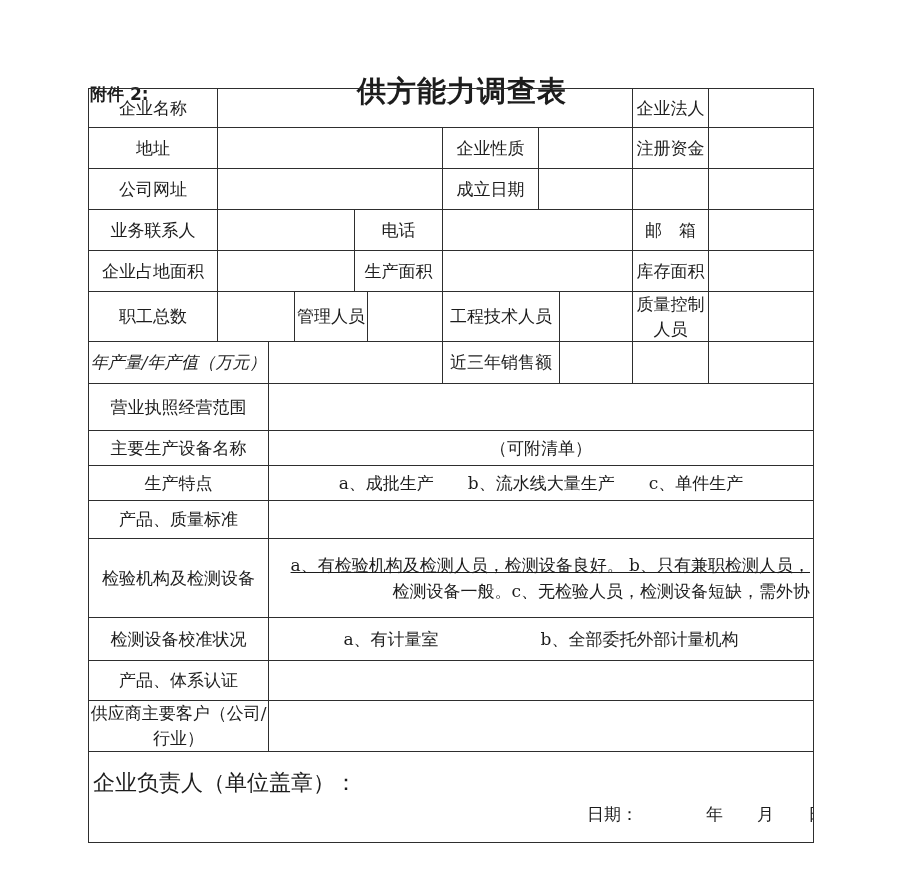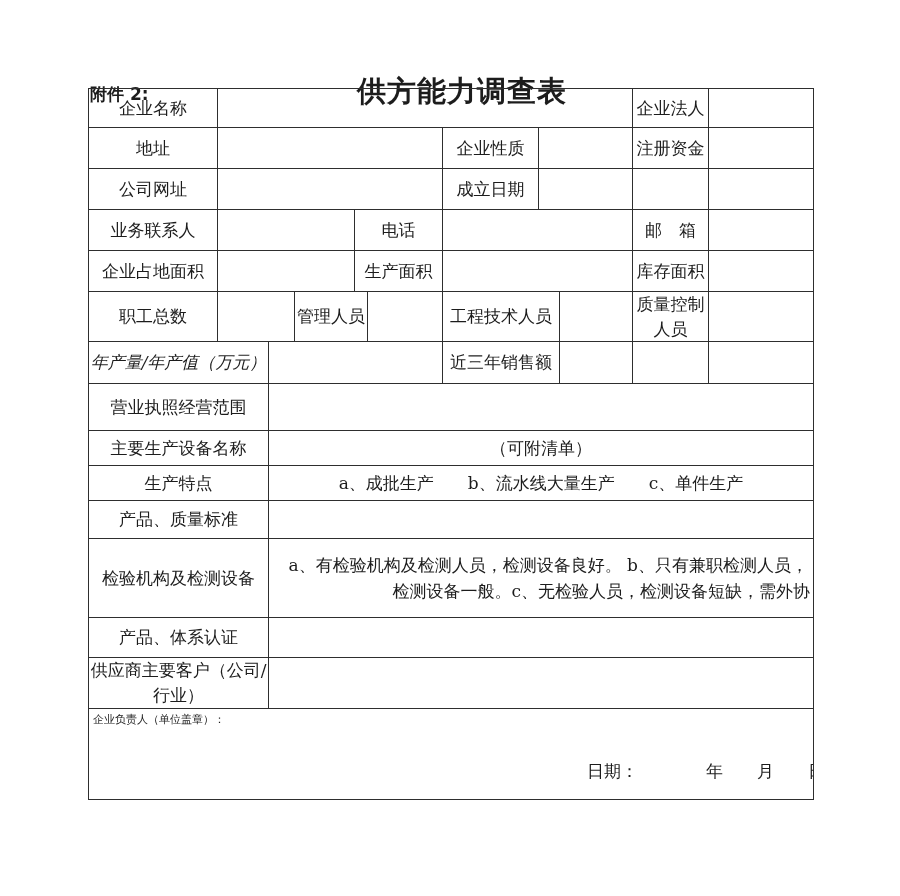--- a/index.html
+++ b/index.html
@@ -27,24 +27,24 @@
     border:1px solid #2e2e2e;padding:0;font-size:17px;line-height:1.45;
     text-align:center;vertical-align:middle;overflow:hidden;
   }
   td.lbl{text-align:center;}
   td.val{}
   td.opts{text-align:left;padding-left:14px;}
   td.opts-flush{text-align:left;padding-left:2px;}
   td.small-lbl{font-size:16px;font-style:italic;}
   td.dev-opts{text-align:left;font-size:18px;padding-left:2px;letter-spacing:0;}
   td.center-note{text-align:center;}
-  .insp-line1{text-indent:0.85em;text-align:center;padding:0 3px;line-height:1.55;}
+  .insp-line1{text-indent:0.85em;text-align:right;padding:0 3px;line-height:1.55;text-decoration:underline;}
   .insp-line2{text-align:right;padding:0 3px;line-height:1.55;}
   td.sign-cell{position:relative;vertical-align:top;}
-  .sign-text{position:absolute;left:4px;top:3px;font-size:11px;white-space:nowrap;}
+  .sign-text{position:absolute;left:4px;top:15px;font-size:22px;white-space:nowrap;}
   .date-text{position:absolute;left:498px;top:50px;font-size:17px;white-space:nowrap;}
 </style>
 </head>
 <body>
 
 <div class="header">
   <div class="attachment">附件 2:</div>
   <div class="doc-title">供方能力调查表</div>
 </div>
 
@@ -148,20 +148,24 @@
   </tr>
 
   <tr style="height:79px">
     <td class="lbl" colspan="2">检验机构及检测设备</td>
     <td class="opts-flush" colspan="9">
       <div class="insp-line1">a、有检验机构及检测人员，检测设备良好。 b、只有兼职检测人员，</div>
       <div class="insp-line2">检测设备一般。c、无检验人员，检测设备短缺，需外协</div>
     </td>
   </tr>
 
+  <tr style="height:43px">
+    <td class="lbl" colspan="2">检测设备校准状况</td>
+    <td class="opts" colspan="9">a、有计量室　　　　　　b、全部委托外部计量机构</td>
+  </tr>
 
   <tr style="height:40px">
     <td class="lbl" colspan="2">产品、体系认证</td>
     <td class="val" colspan="9"></td>
   </tr>
 
 
   <tr style="height:46px">
     <td class="lbl" colspan="2">供应商主要客户（公司/行业）</td>
     <td class="val" colspan="9"></td>

